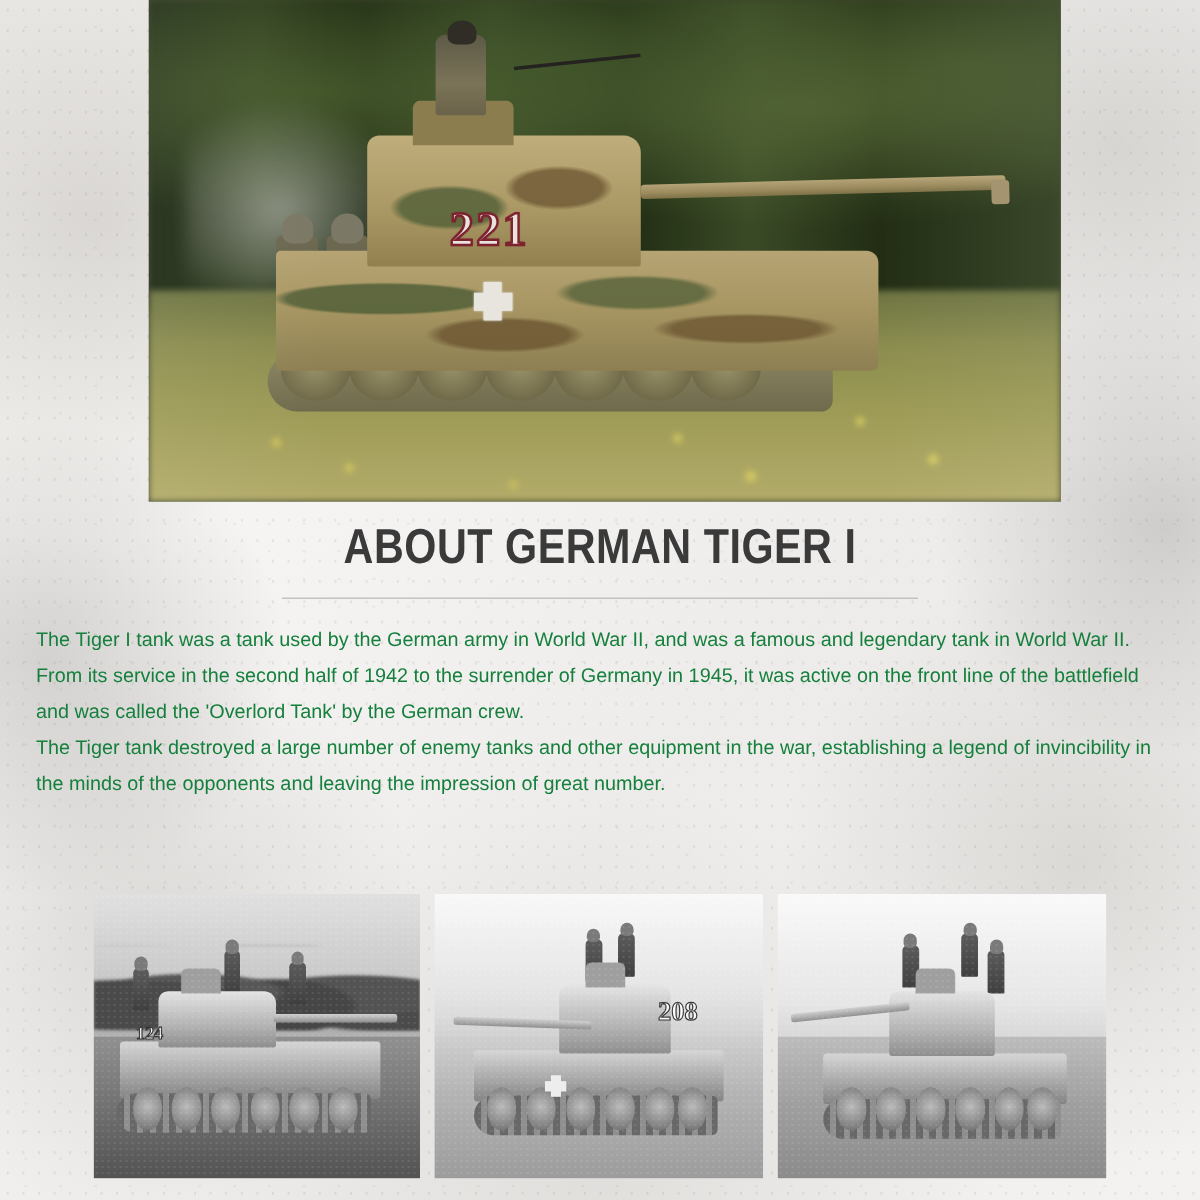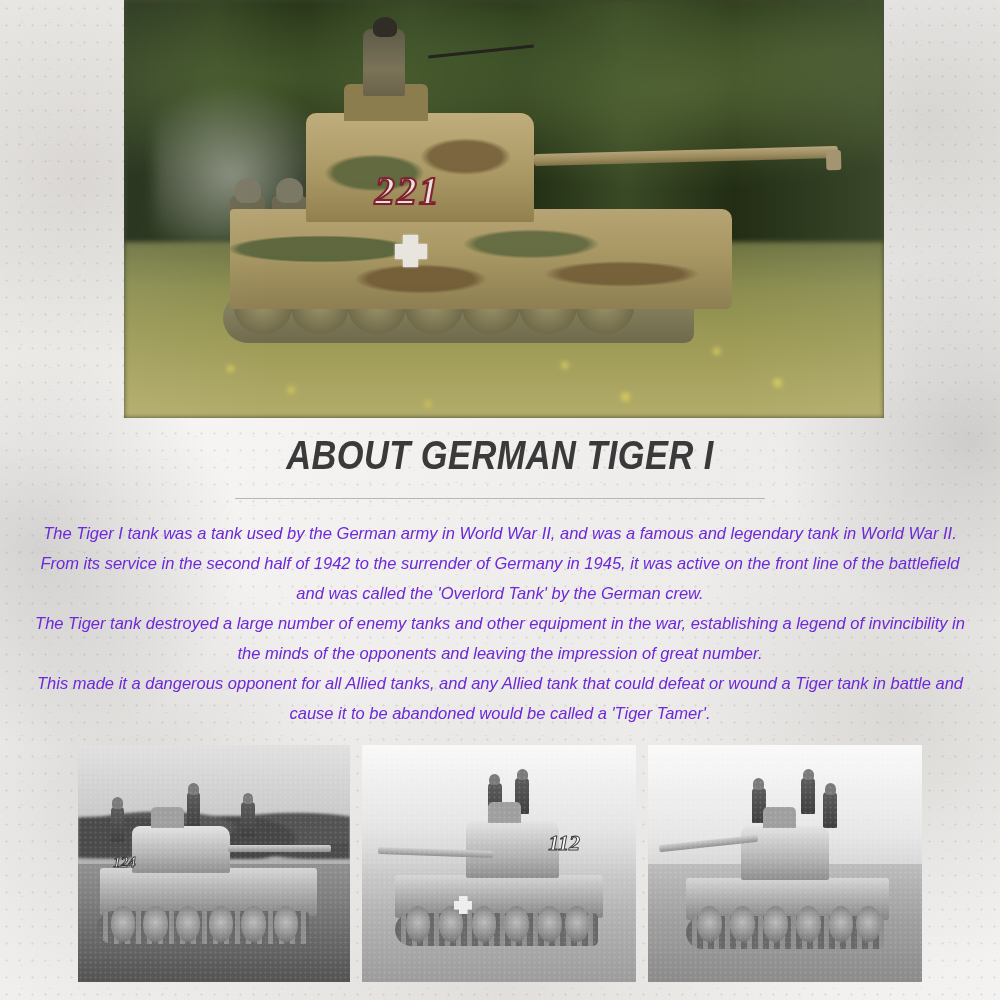--- a/index.html
+++ b/index.html
@@ -37,21 +37,20 @@
     background-image:
       radial-gradient(rgba(90,88,85,0.22) 1px, transparent 1.2px),
       radial-gradient(rgba(90,88,85,0.14) 1px, transparent 1.2px);
     background-size: 13px 17px, 29px 23px;
     background-position: 0 0, 7px 11px;
   }
   .content {
     position: relative;
     width: 1000px;
     height: 740px;
-    font-style: italic;
   }
 
   
   .hero {
     position: absolute;
     left: 124px;
     top: 0;
     width: 760px;
     height: 418px;
     overflow: hidden;
@@ -226,22 +225,22 @@
     height: 1px;
     background: #b9b6b2;
   }
 
   
   .body-text {
     position: absolute;
     left: 30px;
     right: 30px;
     top: 518px;
-    text-align: center;
-    color: #6d28d9;
+    text-align: left;
+    color: #15803d;
     font-size: 16.5px;
     line-height: 30px;
   }
   .body-text p { margin: 0; }
 
   
   .gallery {
     position: absolute;
     left: 78px;
     top: 745px;
@@ -373,21 +372,20 @@
       <div class="motion-blur"></div>
     </div>
   </div>
 
   <div class="title">ABOUT GERMAN TIGER I</div>
   <div class="title-rule"></div>
 
   <div class="body-text">
     <p>The Tiger I tank was a tank used by the German army in World War II, and was a famous and legendary tank in World War II. From its service in the second half of 1942 to the surrender of Germany in 1945, it was active on the front line of the battlefield and was called the 'Overlord Tank' by the German crew.</p>
     <p>The Tiger tank destroyed a large number of enemy tanks and other equipment in the war, establishing a legend of invincibility in the minds of the opponents and leaving the impression of great number.</p>
-    <p>This made it a dangerous opponent for all Allied tanks, and any Allied tank that could defeat or wound a Tiger tank in battle and cause it to be abandoned would be called a 'Tiger Tamer'.</p>
   </div>
 
   <div class="gallery">
 
     <div class="gal a">
       <div class="bw-sky"></div>
       <div class="bw-trees"></div>
       <div class="bw-ground"></div>
       <div class="bw-crew" style="left:12%;top:26%"></div>
       <div class="bw-crew" style="left:40%;top:20%"></div>
@@ -416,21 +414,21 @@
       <div class="bw-turret" style="left:38%;top:32%;width:34%;height:24%"></div>
       <div class="bw-cup" style="left:46%;top:24%"></div>
       <div class="bw-barrel left"></div>
       <div class="bw-track" style="left:12%;top:71%;width:74%"></div>
       <div class="bw-wheel" style="left:16%"></div>
       <div class="bw-wheel" style="left:28%"></div>
       <div class="bw-wheel" style="left:40%"></div>
       <div class="bw-wheel" style="left:52%"></div>
       <div class="bw-wheel" style="left:64%"></div>
       <div class="bw-wheel" style="left:74%"></div>
-      <div class="bw-num" style="left:68%;top:36%;font-size:22px">112</div>
+      <div class="bw-num" style="left:68%;top:36%;font-size:22px">208</div>
       <div class="balkenkreuz" style="left:32%;top:62%;transform:scale(.55)"></div>
       <div class="grain"></div>
     </div>
 
     <div class="gal c">
       <div class="bw-sky"></div>
       <div class="bw-ground"></div>
       <div class="bw-crew" style="left:38%;top:18%"></div>
       <div class="bw-crew" style="left:56%;top:14%"></div>
       <div class="bw-crew" style="left:64%;top:20%"></div>

